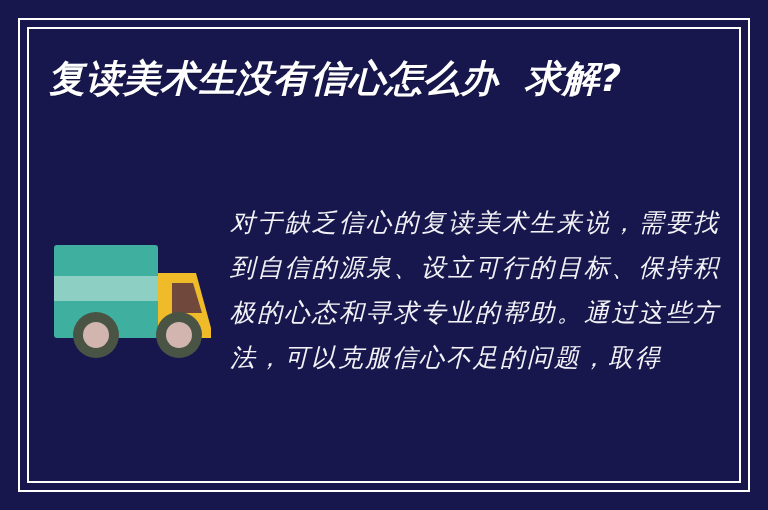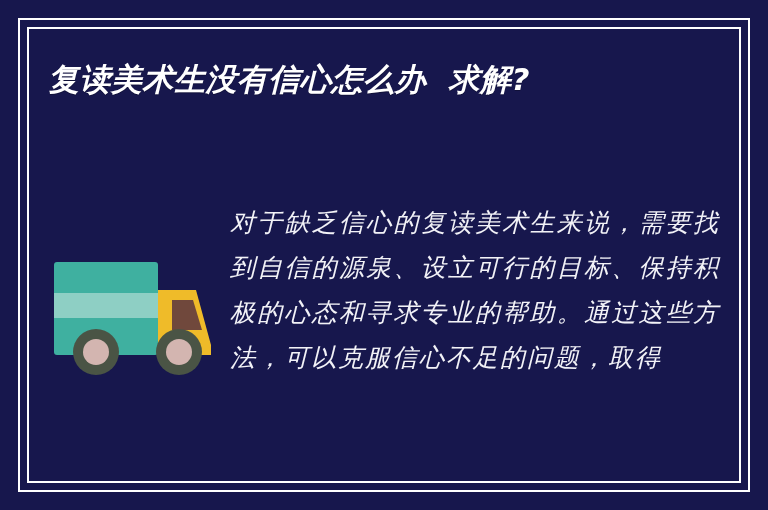--- a/index.html
+++ b/index.html
@@ -46,37 +46,37 @@
   
   .title-block {
     position: absolute;
     left: 48px;
     top: 58px;
     width: 660px;
   }
   .title-text {
     color: #ffffff;
     font-family: "DejaVu Sans", "Liberation Sans", sans-serif;
-    font-size: 31px;
+    font-size: 37px;
     font-weight: bold;
     font-style: italic;
     line-height: 42px;
     letter-spacing: 0.5px;
     white-space: pre-wrap;
     text-shadow: 0 1px 0 rgba(0,0,0,0.25);
   }
 
   
   .content-row {
     position: absolute;
     left: 48px;
     top: 200px;
     right: 48px;
     display: flex;
-    align-items: flex-end;
+    align-items: center;
   }
 
   
   .illustration {
     width: 170px;
     flex: 0 0 170px;
     padding-top: 18px;
   }
   .illustration svg {
     display: block;

